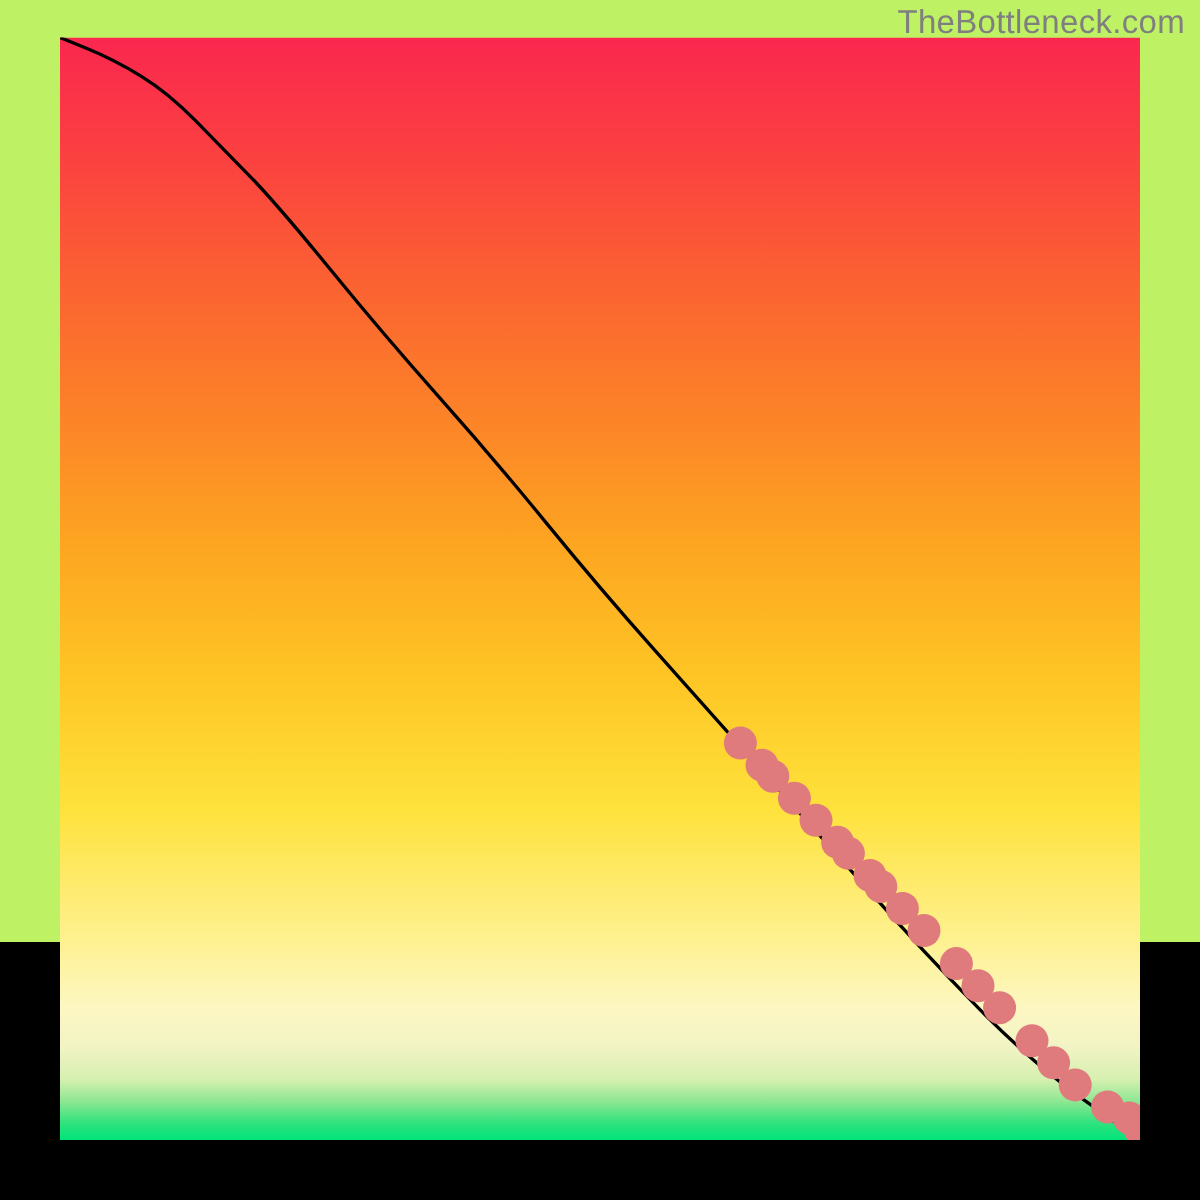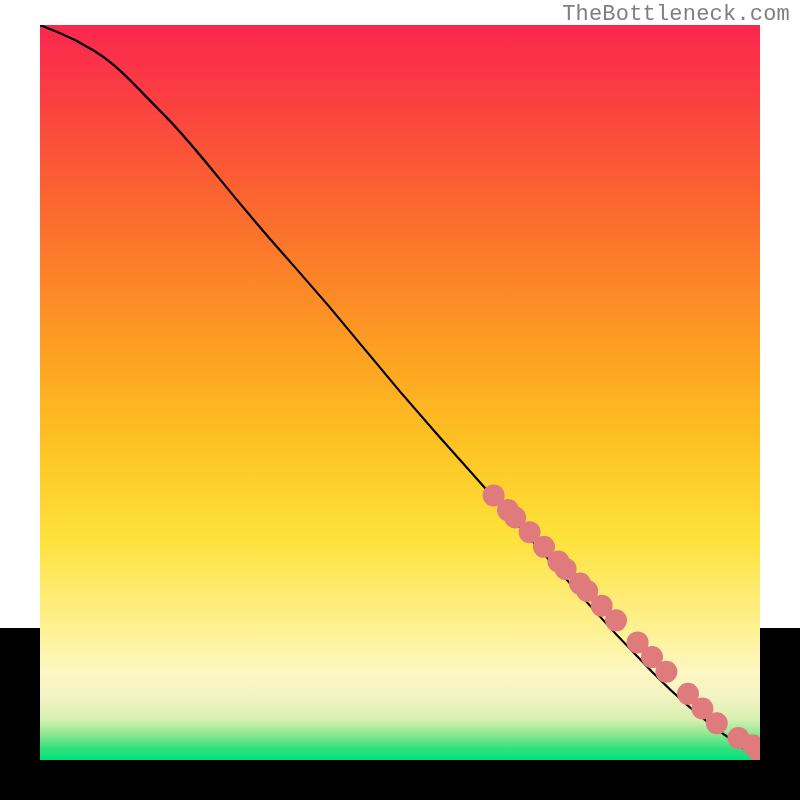--- a/index.html
+++ b/index.html
@@ -8,22 +8,21 @@
     width: 800px;
     height: 800px;
     background: #000;
     font-family: Arial, Helvetica, sans-serif;
     overflow: hidden;
   }
   .stage {
     position: relative;
     width: 800px;
     height: 628px;
-    background: #ffffff;
-    font-family: Liberation Mono, monospace;
+    background: #bef264;
   }
   .attribution {
     position: absolute;
     top: 2px;
     right: 10px;
     color: #7f7f7f;
     font-size: 22px;
     font-weight: 400;
     letter-spacing: 0.2px;
     z-index: 5;

